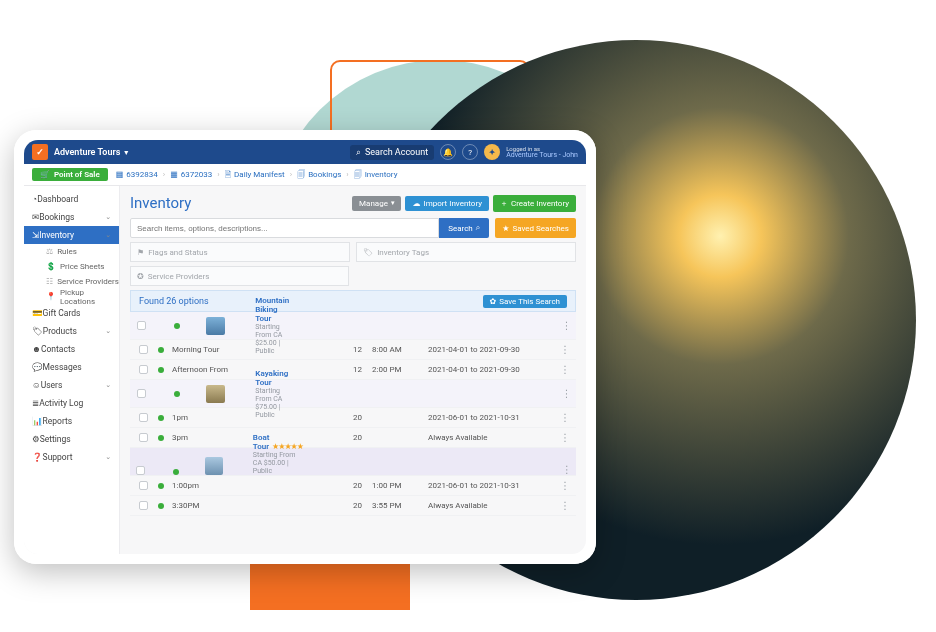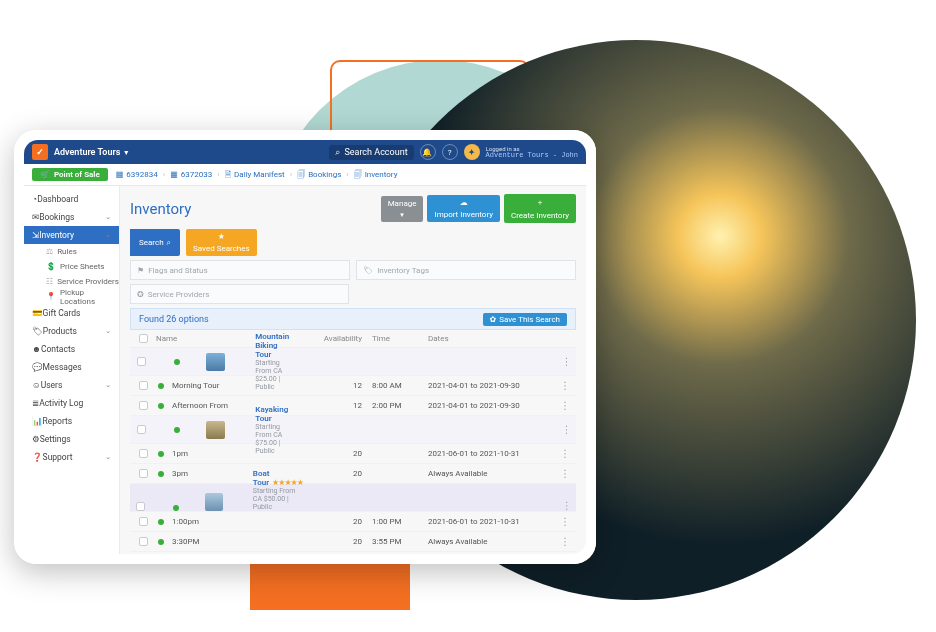--- a/index.html
+++ b/index.html
@@ -16,38 +16,38 @@
   .topbar{background:#1e4a8c;color:#fff;height:24px;display:flex;align-items:center;padding:0 8px;font-size:9px;}
   .app-logo{width:16px;height:16px;background:#f46f22;border-radius:2px;margin-right:6px;display:flex;align-items:center;justify-content:center;color:#fff;font-weight:700;font-size:9px;}
   .app-title{font-weight:600;}
   .chev{margin-left:4px;font-size:8px;}
   .top-spacer{flex:1;}
   .search-account{display:flex;align-items:center;gap:4px;background:#183c72;padding:2px 6px;border-radius:3px;}
   .top-icon{width:16px;height:16px;border-radius:50%;border:1px solid rgba(255,255,255,.35);margin-left:6px;display:flex;align-items:center;justify-content:center;font-size:8px;}
   .user-badge{margin-left:6px;width:16px;height:16px;border-radius:50%;background:#f5b94b;display:flex;align-items:center;justify-content:center;color:#1e4a8c;font-weight:700;font-size:8px;}
   .login-text{margin-left:6px;line-height:1;font-size:7px;}
   .login-text .small{font-size:6px;opacity:.8;}
-  .login-text .emph{color:#a8c8ff;font-family:Liberation Mono, monospace;}
+  .login-text .emph{color:#a8c8ff;}
 
   .crumbbar{height:22px;display:flex;align-items:center;padding:0 8px;background:#fff;border-bottom:1px solid #e8e8eb;font-size:8px;color:#2a6fc0;}
   .pos-btn{background:#3aae3b;color:#fff;padding:2px 8px;border-radius:2px;display:flex;align-items:center;gap:4px;font-weight:600;margin-right:8px;}
   .crumb{display:flex;align-items:center;gap:3px;margin-right:5px;}
   .crumb-sep{color:#bbb;margin-right:5px;}
 
   .body{position:absolute;top:46px;bottom:0;left:0;right:0;display:flex;}
   .sidebar{width:96px;background:#fff;border-right:1px solid #ececef;padding-top:4px;font-size:8.5px;}
   .nav-item{display:flex;align-items:center;padding:4px 8px;color:#444;cursor:pointer;}
   .nav-item .exp{margin-left:auto;font-size:7px;color:#888;}
   .nav-active{background:#2e6fc4;color:#fff;}
   .nav-sub{padding-left:22px;font-size:8px;color:#666;display:flex;align-items:center;height:15px;}
 
   .main{flex:1;overflow:hidden;padding:8px 10px;}
   .title-row{display:flex;align-items:center;margin-bottom:6px;}
   .page-title{color:#2e6fc4;font-size:15px;font-weight:400;}
-  .btn{display:inline-flex;align-items:center;gap:3px;padding:3px 7px;border-radius:2px;font-size:8px;color:#fff;cursor:pointer;flex-direction:column;}
+  .btn{display:inline-flex;align-items:center;gap:3px;padding:3px 7px;border-radius:2px;font-size:8px;color:#fff;cursor:pointer;}
   .btn-gray{background:#8a8f94;}
   .btn-blue{background:#2e91d3;}
   .btn-green{background:#3aae3b;}
   .btn-orange{background:#f5a623;}
 
   .search-row{display:flex;margin-bottom:4px;}
   .search-input{flex:1;height:20px;border:1px solid #d9dbde;background:#fff;padding:0 6px;font-size:8px;color:#777;border-radius:2px 0 0 2px;}
   .search-btn{background:#2e6fc4;color:#fff;padding:0 9px;display:flex;align-items:center;gap:3px;border-radius:0 2px 2px 0;font-size:8px;}
   .filter-row{display:flex;gap:6px;margin-bottom:4px;}
   .filter{flex:1;height:20px;border:1px solid #e1e3e6;background:#fafbfc;display:flex;align-items:center;padding:0 6px;color:#a2a6ab;font-size:8px;gap:4px;}
@@ -229,20 +229,21 @@
               <span>Import Inventory</span>
           </div>
           <div style="width:4px"></div>
           <div class="btn btn-green">
             <span>＋</span>
               <span>Create Inventory</span>
           </div>
         </div>
 
         <div class="search-row">
+          <input class="search-input" placeholder="Search items, options, descriptions..." style="">
           <div class="search-btn">
             <span>Search</span>
               <span>⌕</span>
           </div>
           <div style="width:6px"></div>
           <div class="btn btn-orange">
             <span>★</span>
               <span>Saved Searches</span>
           </div>
         </div>
@@ -265,30 +266,20 @@
         </div>
 
         <div class="found-bar">
           <span>Found 26 options</span>
           <div class="save-search">
             <span>✿</span>
               <span>Save This Search</span>
           </div>
         </div>
 
-        <div class="thead">
-          <div class="col-chk">
-              <div class="ck"></div>
-            </div>
-          <div class="col-name">Name</div>
-          <div class="col-av">Availability</div>
-          <div class="col-time">Time</div>
-          <div class="col-dates">Dates</div>
-          <div class="col-act"></div>
-        </div>
 
         <div id="rows">
             <div class="row row-prod">
               <div class="col-chk">
                 <div class="ck"></div>
               </div>
               <div class="dot"></div>
               <div class="thumb m"></div>
               <div class="col-name">
                 <div><span class="prod-name">Mountain Biking Tour</span></div>

